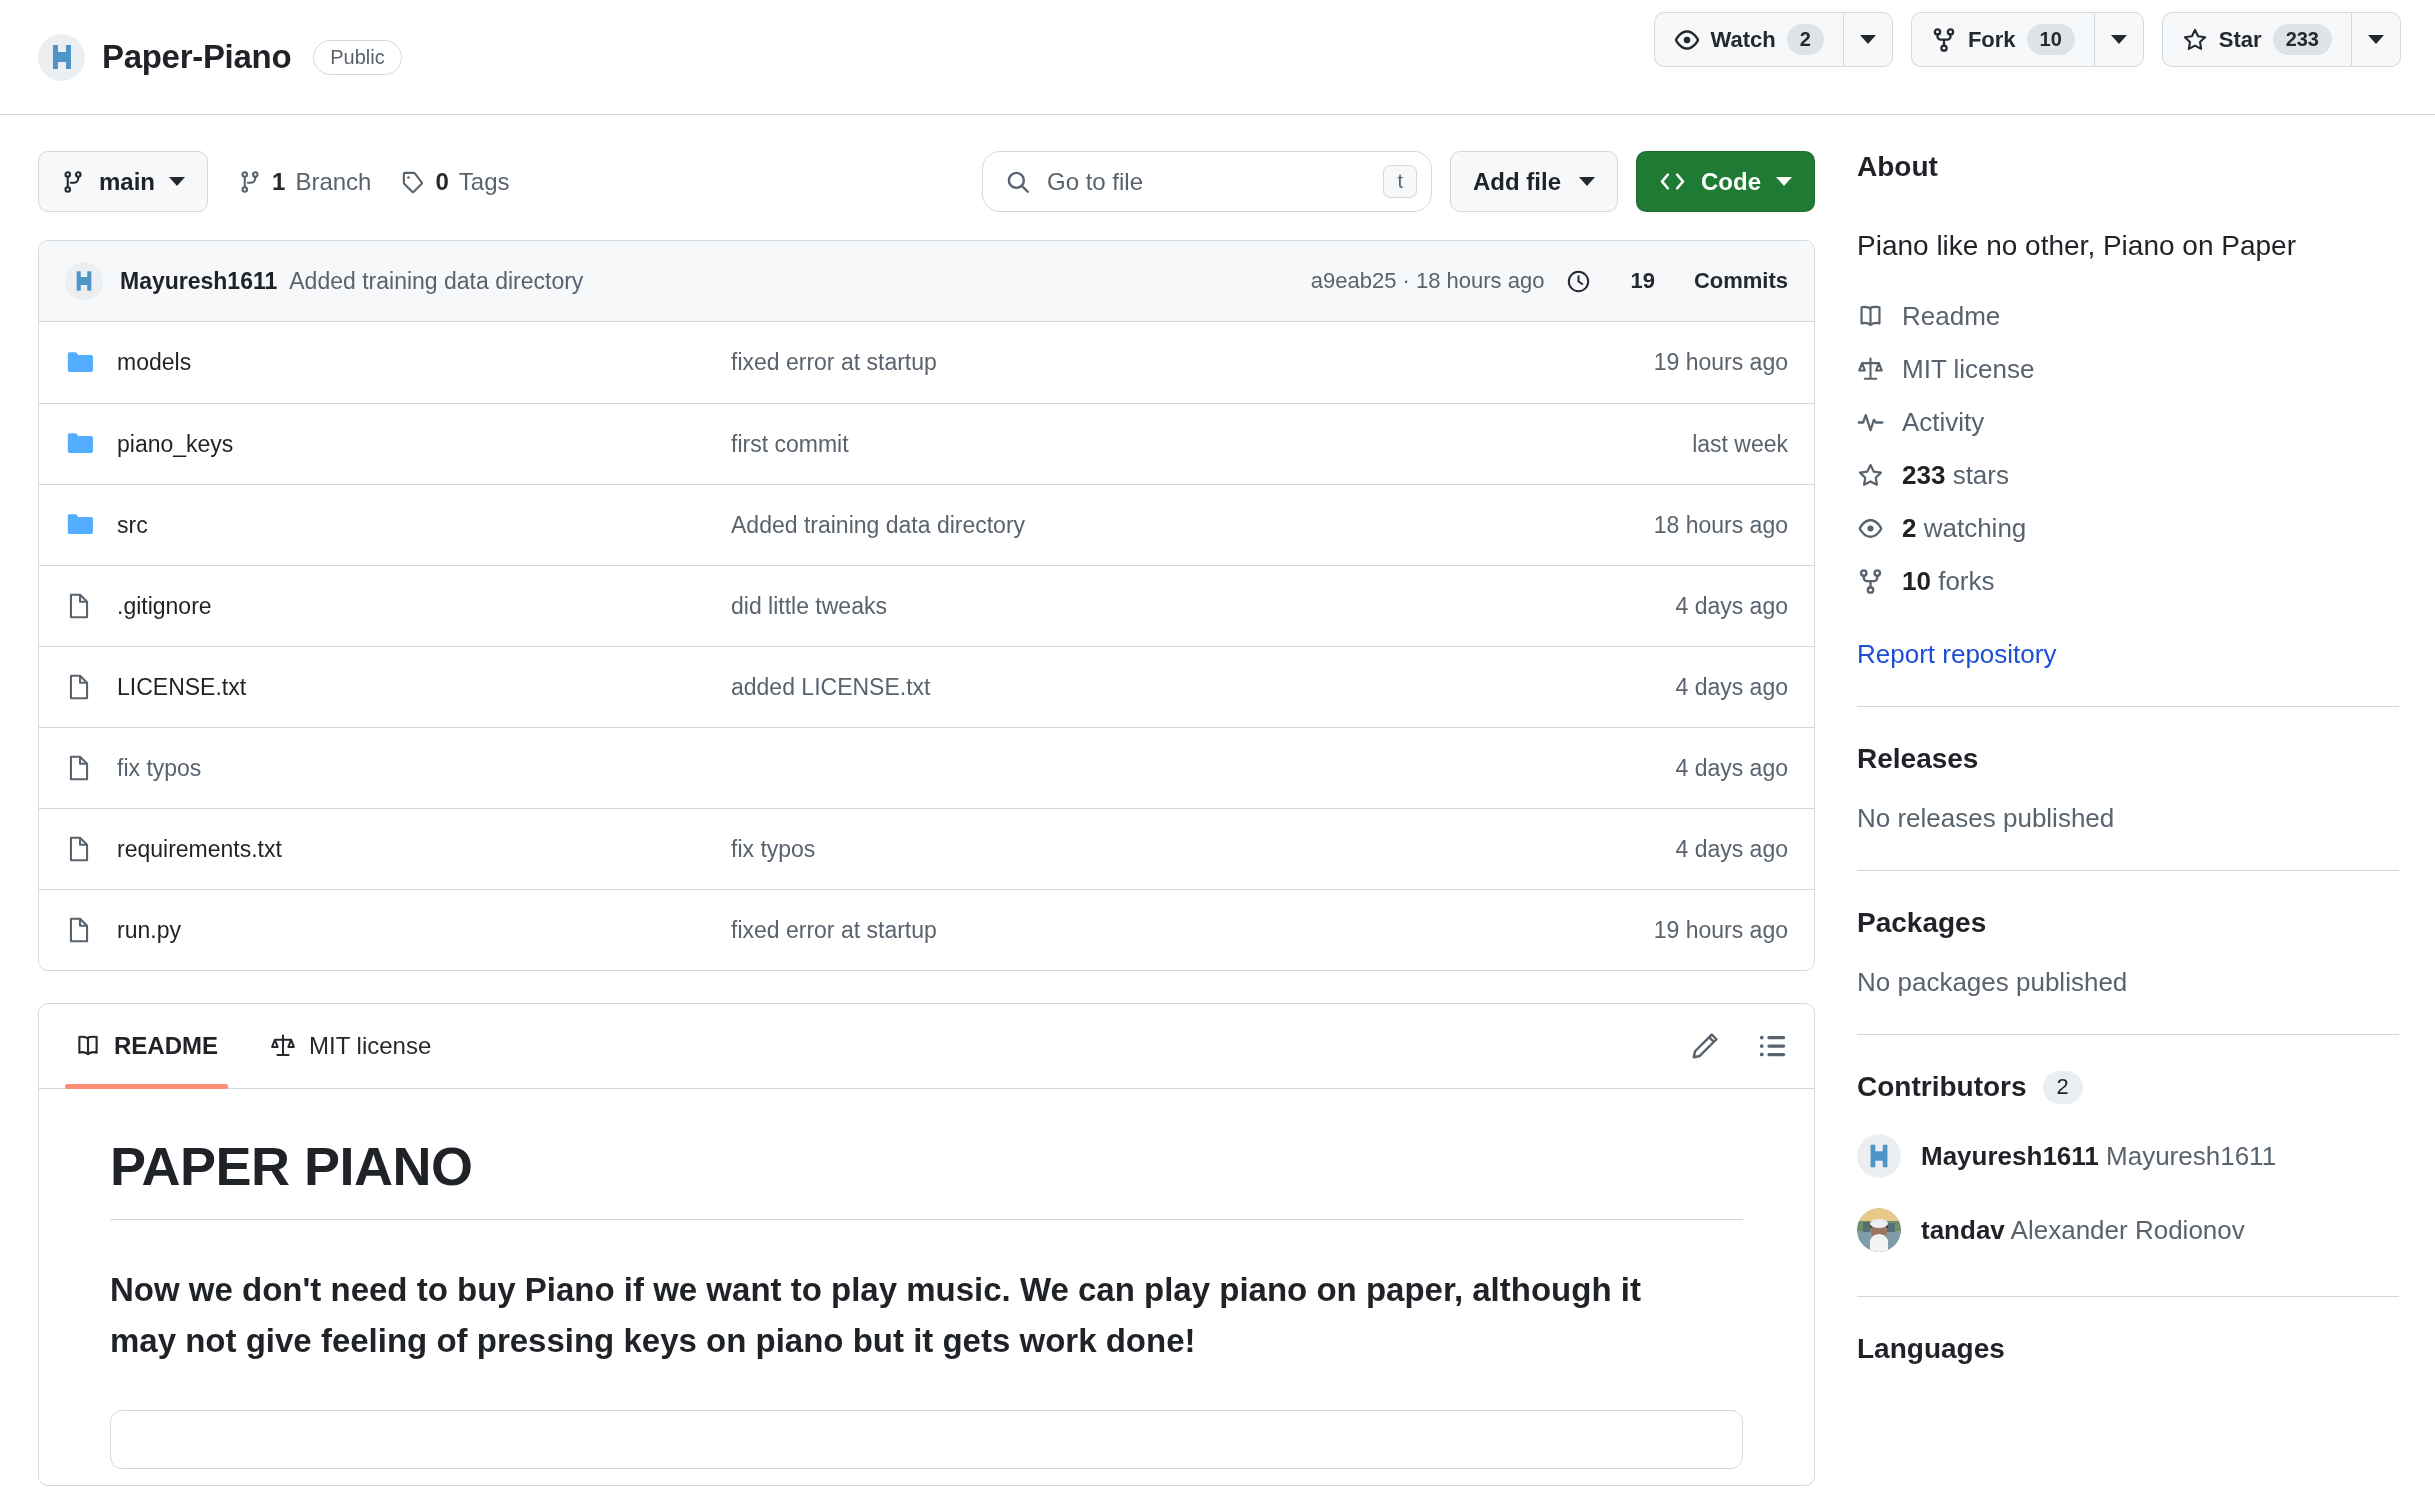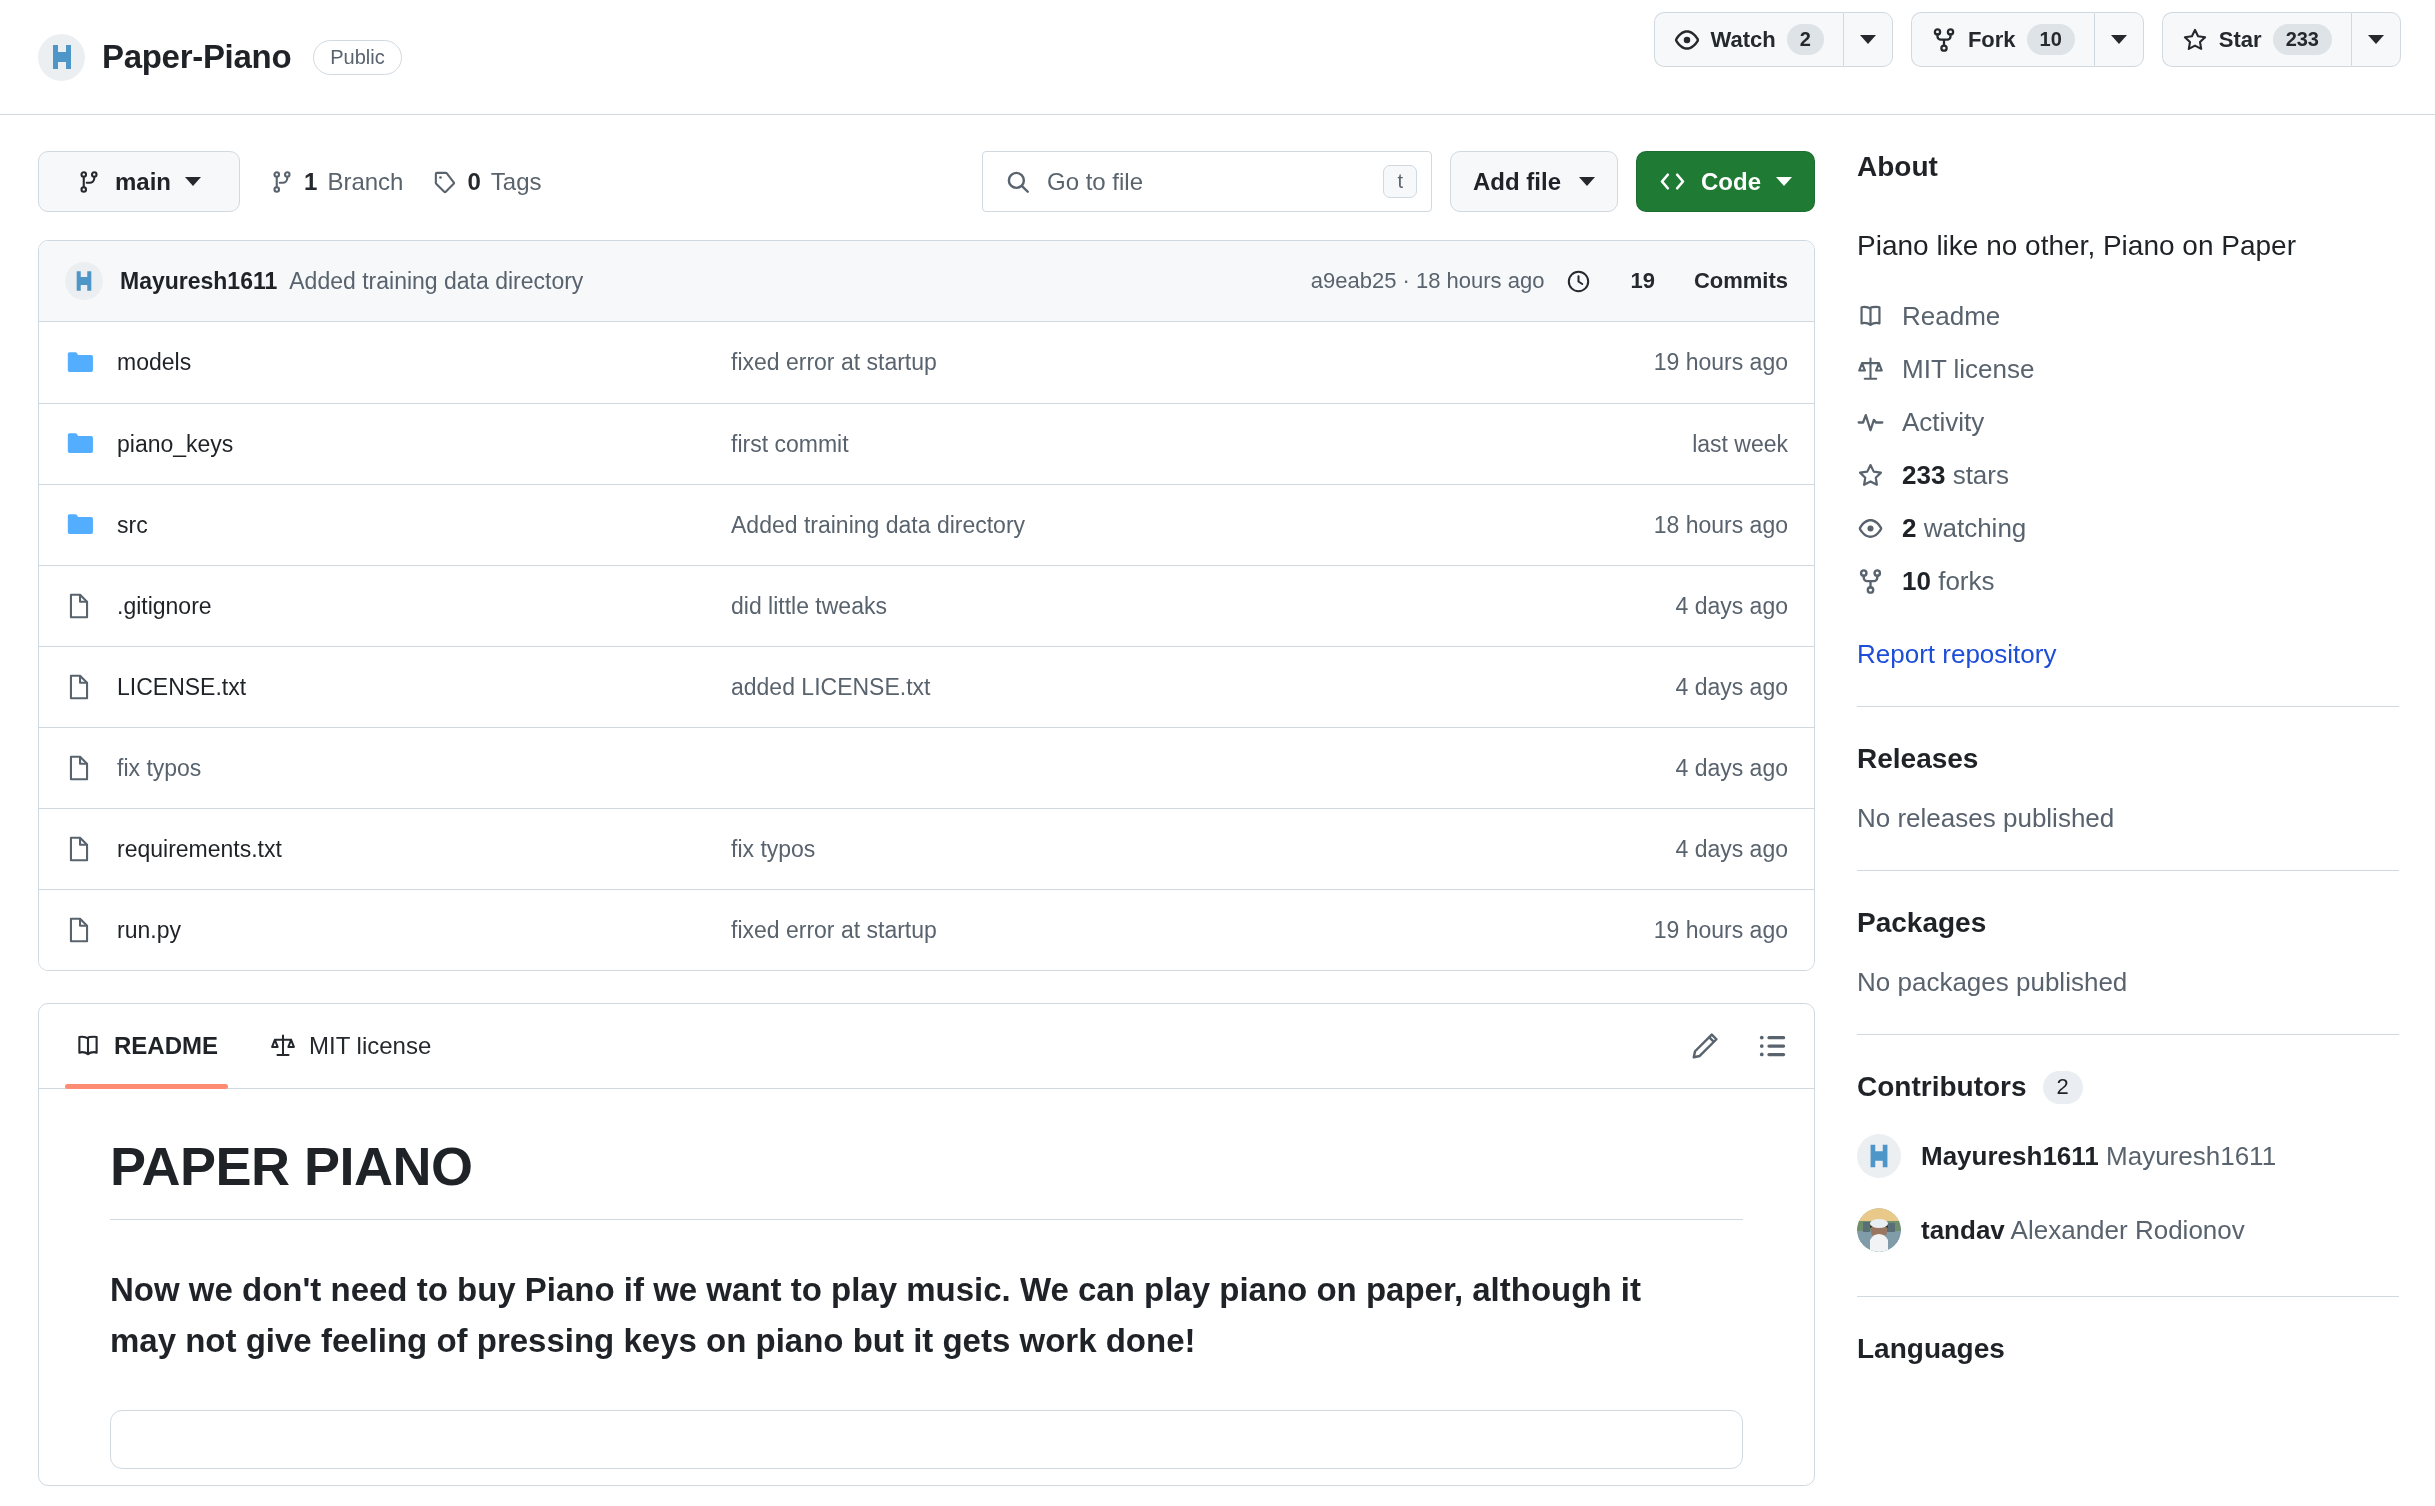--- a/index.html
+++ b/index.html
@@ -86,32 +86,32 @@
   
   .body-wrap { display: flex; padding: 0 38px; gap: 0; }
   .main-col { width: 1777px; flex: none; padding-top: 36px; }
   .side-col { width: 584px; flex: none; padding-top: 36px; padding-left: 42px; }
 
   
   .toolbar { display: flex; align-items: center; height: 61px; }
   .branch-btn {
     background: #f6f8fa; border: 1px solid #d1d9e0; border-radius: 10px;
     height: 61px; display: flex; align-items: center; gap: 14px;
-    padding: 0 38px; font-size: 24px; font-weight: 700; color: #1f2328; cursor: pointer;
+    padding: 0 22px; font-size: 24px; font-weight: 700; color: #1f2328; cursor: pointer;
   }
   .meta-link {
     display: flex; align-items: center; gap: 10px;
     font-size: 24px; color: #25292e; margin-left: 30px; cursor: pointer;
   }
   .meta-link b { font-weight: 700; }
   .meta-link .lbl { color: #59636e; font-weight: 400; }
   .toolbar-right { margin-left: auto; display: flex; align-items: center; gap: 18px; }
   .search-box {
     width: 450px; height: 61px;
-    border: 1px solid #d1d9e0; border-radius: 4px;
+    border: 1px solid #d1d9e0; border-radius: 18px;
     display: flex; align-items: center; padding: 0 14px 0 22px; gap: 16px;
     background: #fff; cursor: text;
   }
   .search-box .ph { font-size: 24px; color: #59636e; flex: 1; }
   .kbd {
     border: 1px solid #d1d9e0; border-radius: 7px; background: #f6f8fa;
     font-size: 20px; color: #59636e; padding: 4px 13px 5px; line-height: 1.1;
   }
   .addfile-btn {
     background: #f6f8fa; border: 1px solid #d1d9e0; border-radius: 10px;

